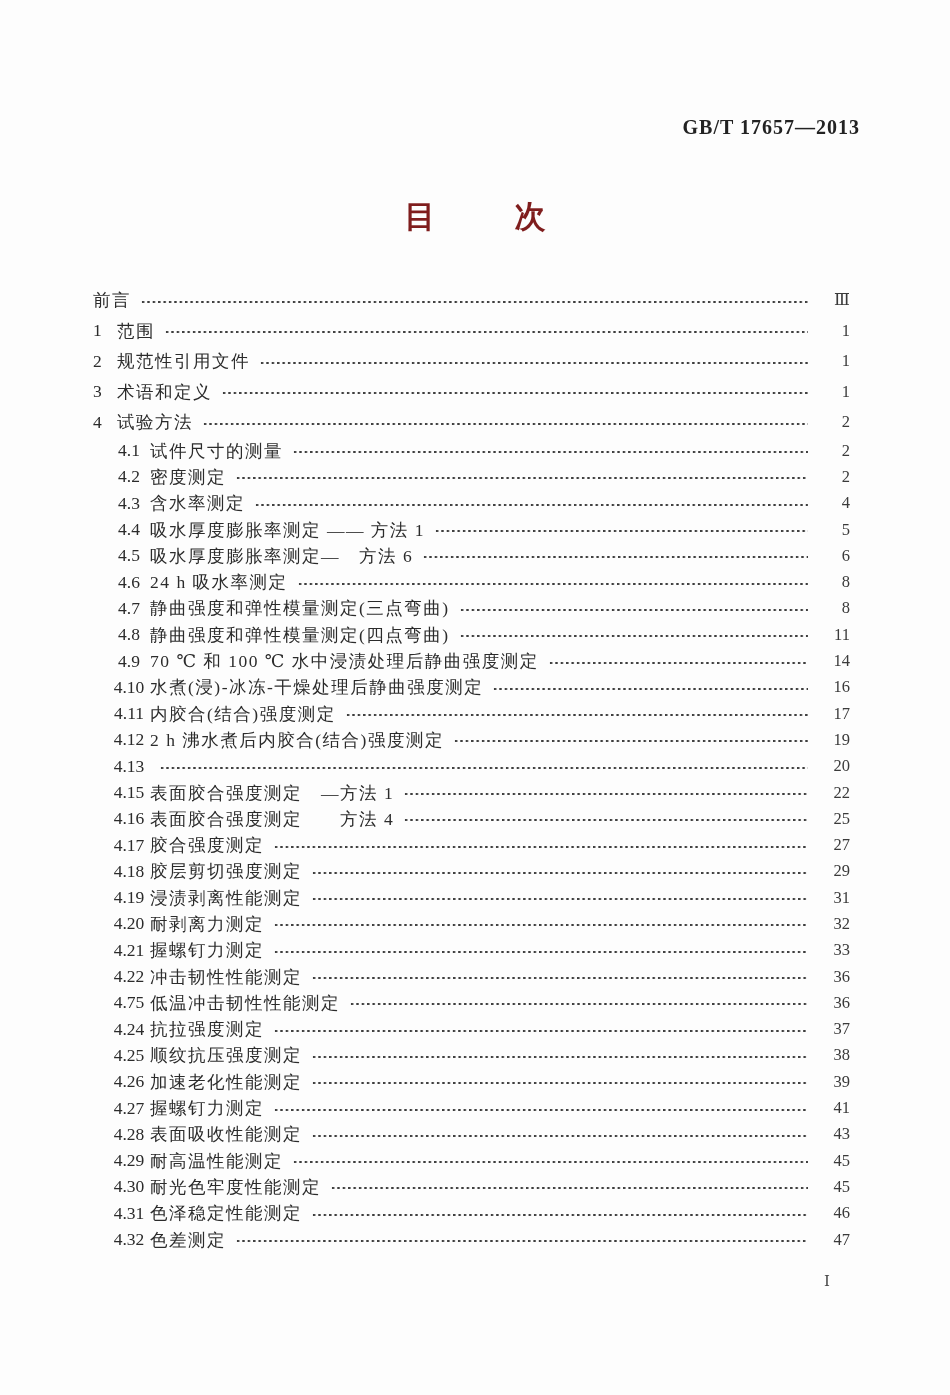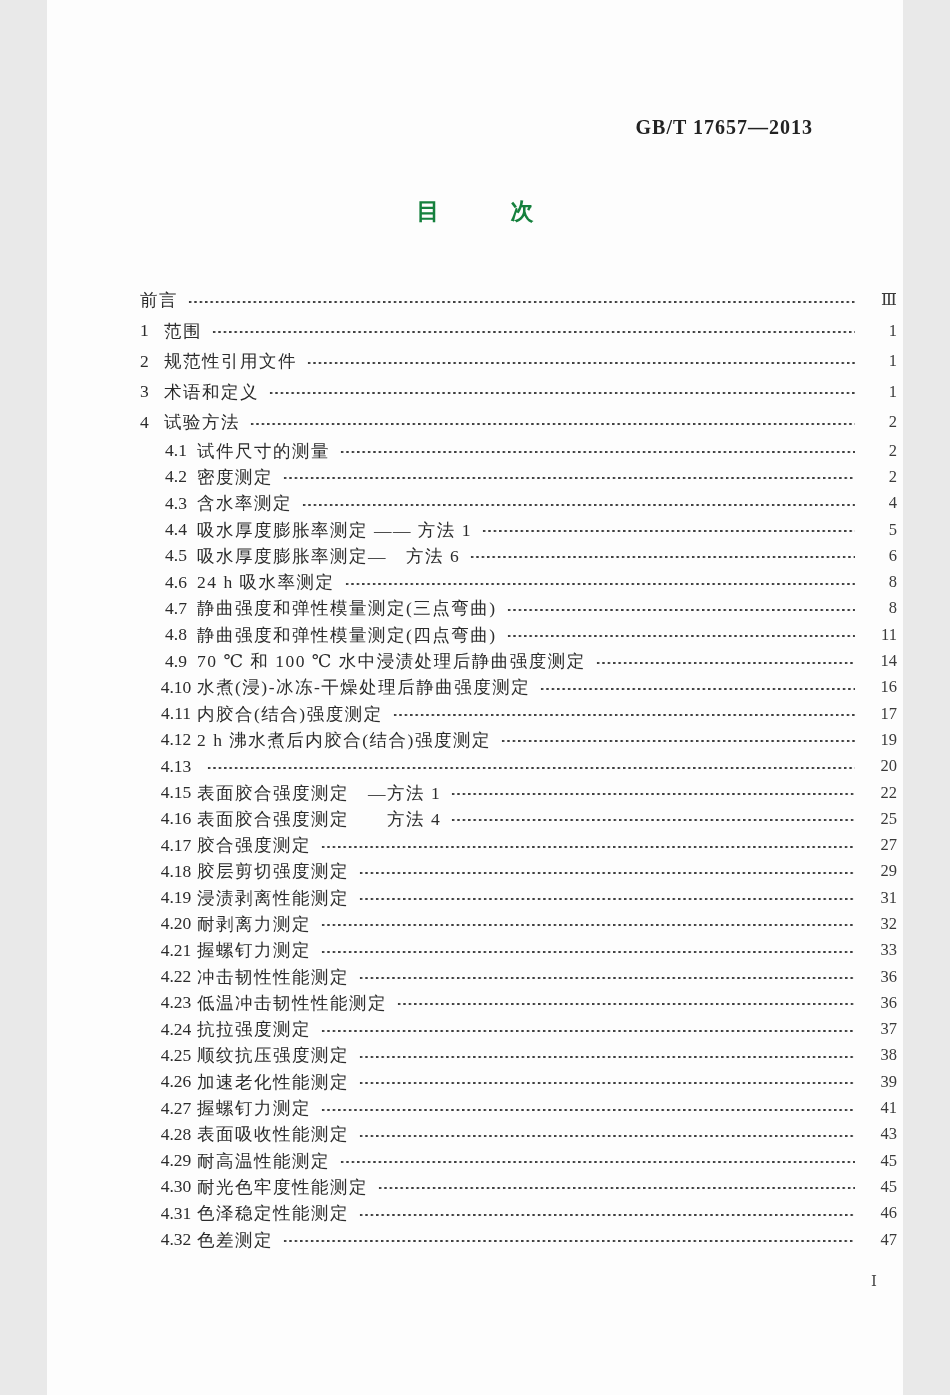--- a/index.html
+++ b/index.html
@@ -2,21 +2,21 @@
 <html lang="zh"><head>
 <meta charset="utf-8">
 <style>
   html, body {
     margin: 0;
     padding: 0;
     background: #e9e9e9;
   }
   .page {
     position: relative;
-    width: 856px;
+    width: 950px;
     height: 1395px;
     margin: 0 auto;
     background: #fdfdfd;
     color: #2b2b2b;
     font-family: "Liberation Serif", "DejaVu Serif", serif;
     overflow: hidden;
   }
   .doc-code {
     position: absolute;
     top: 116px;
@@ -27,25 +27,25 @@
     color: #222;
     white-space: nowrap;
   }
   .title {
     position: absolute;
     top: 196px;
     left: 0;
     width: 100%;
     margin: 0;
     text-align: center;
-    font-size: 23px;
+    font-size: 31px;
     font-weight: bold;
     letter-spacing: 24px;
     text-indent: 24px;
-    color: #15803d;
+    color: #7f1d1d;
   }
   .toc {
     position: absolute;
     top: 285px;
     left: 93px;
     width: 757px;
   }
   .row {
     display: flex;
     align-items: center;
@@ -242,21 +242,21 @@
     <span class="leader"></span>
     <span class="page-num">33</span>
   </div>
       <div class="row l1">
     <span class="num">4.22</span>
     <span class="label">冲击韧性性能测定</span>
     <span class="leader"></span>
     <span class="page-num">36</span>
   </div>
       <div class="row l1">
-    <span class="num">4.23</span>
+    <span class="num">4.75</span>
     <span class="label">低温冲击韧性性能测定</span>
     <span class="leader"></span>
     <span class="page-num">36</span>
   </div>
       <div class="row l1">
     <span class="num">4.24</span>
     <span class="label">抗拉强度测定</span>
     <span class="leader"></span>
     <span class="page-num">37</span>
   </div>

